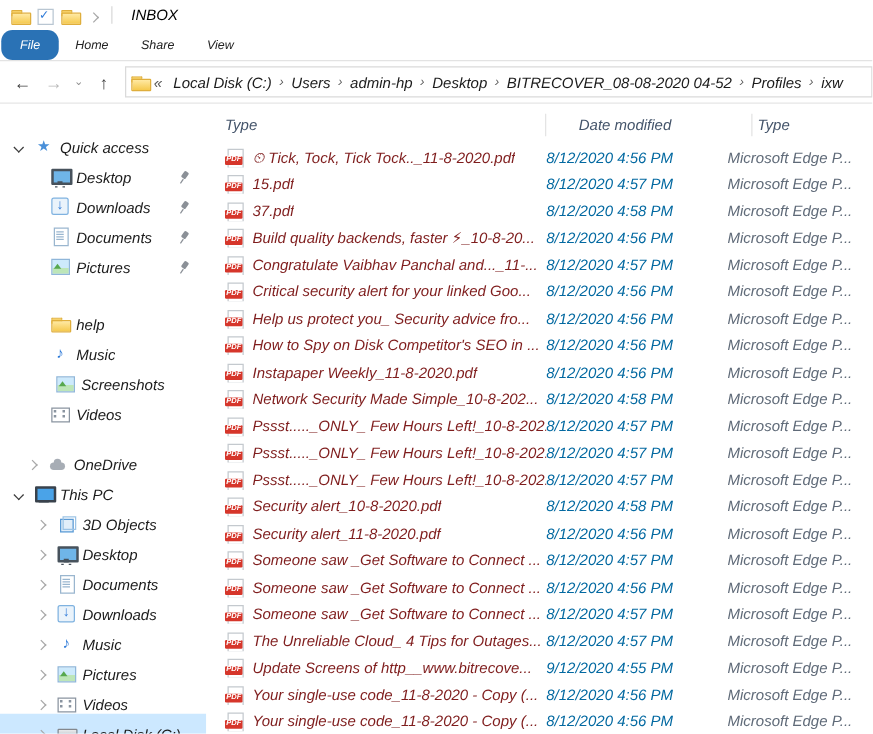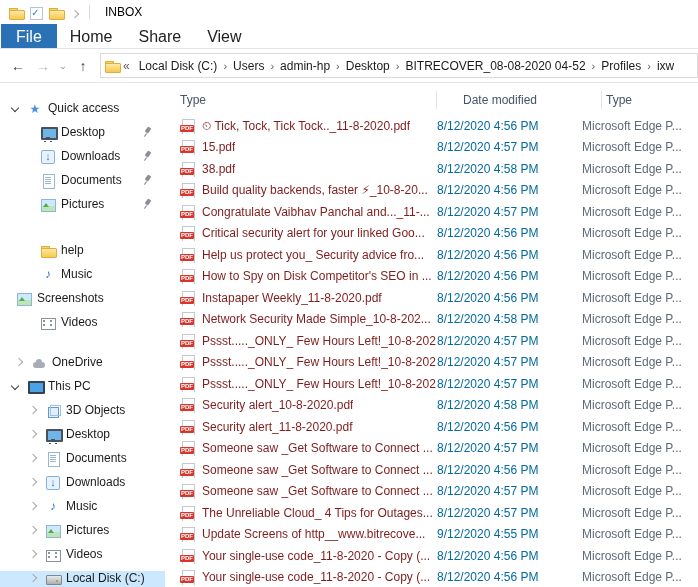--- a/index.html
+++ b/index.html
@@ -1,46 +1,46 @@
 <!DOCTYPE html>
 <html><head>
 <meta charset="utf-8">
 <style>
   *{margin:0;padding:0;box-sizing:border-box;}
   html,body{width:698px;height:587px;overflow:hidden;background:#fff;
     font-family:"Liberation Sans","DejaVu Sans",sans-serif;font-size:12px;color:#1b1b1b;}
-  .window{width:698px;height:587px;display:flex;flex-direction:column;background:#fff;}
+  .window{width:698px;height:587px;display:flex;flex-direction:column;background:#fff;font-style:italic;}
 
   
   .titlebar{height:24px;display:flex;align-items:center;gap:5px;padding:0 8px;background:#fff;flex:none;}
   .titlebar .title{margin-left:8px;font-size:12px;color:#000;}
   .qat-sep{width:1px;height:14px;background:#d9d9d9;margin:0 2px;}
 
   
   .ribbon-tabs{height:25px;display:flex;align-items:stretch;padding-left:1px;border-bottom:1px solid #e3e3e3;flex:none;}
-  .rtab{padding:4px 13px 3px;font-size:16px;color:#222;cursor:default;display:flex;align-items:center;}
+  .rtab{padding:4px 13px 3px;font-size:10px;color:#222;cursor:default;display:flex;align-items:center;border-radius:9px;}
   .rtab.active{background:#2a72b5;color:#fff;padding:4px 15px 3px;}
 
   
   .navbar{height:34px;display:flex;align-items:center;gap:1px;padding:4px 0 4px 6px;border-bottom:1px solid #e6e6e6;flex:none;}
   .nav-btn{width:24px;height:24px;display:flex;align-items:center;justify-content:center;font-size:14px;color:#3f3f3f;flex:none;}
   .nav-btn.dim{color:#b9b9b9;}
   .nav-btn.small{width:14px;font-size:9px;color:#8a8a8a;}
   .addr{flex:1;height:25px;border:1px solid #dadada;background:#fff;display:flex;align-items:center;
         padding:0 3px;margin-left:4px;overflow:hidden;white-space:nowrap;}
   .bc-item{padding:0 5px;color:#1b1b1b;cursor:default;}
   .bc-sep{color:#5a5a5a;padding:0 1px;font-size:11px;}
   .bc-ov{color:#5a5a5a;padding:0 4px;}
 
   
   .main{flex:1;display:flex;overflow:hidden;}
 
   
   .sidebar{width:165px;flex:none;overflow:hidden;padding-top:18px;}
-  .side-row{height:24px;display:flex;align-items:flex-start;gap:5px;white-space:nowrap;cursor:default;}
+  .side-row{height:24px;display:flex;align-items:flex-end;gap:5px;white-space:nowrap;cursor:default;}
   .side-row.selected{background:#cce8ff;}
   .side-label{font-size:12px;color:#1b1b1b;overflow:hidden;}
   .side-gap{height:16px;}
 
   
   .content{flex:1;display:flex;flex-direction:column;overflow:hidden;padding-top:6px;}
   .list-header{height:22px;display:flex;align-items:center;color:#44546a;margin-bottom:4px;flex:none;}
   .hcell{border-right:1px solid #e4e4e4;height:18px;display:flex;align-items:center;font-size:12px;}
   .h0{width:272px;padding-left:15px;}
   .h1{width:141px;padding-left:2px;margin-left:24px;}
@@ -179,30 +179,30 @@
           <span class="ic ic-pin"></span>
         </div>
         <div class="side-row" style="padding-left: 40px; margin-top: 22px;">
           <span class="ic ic-folder"></span>
           <span class="side-label">help</span>
         </div>
         <div class="side-row" style="padding-left: 40px;">
           <span class="ic ic-music"></span>
           <span class="side-label">Music</span>
         </div>
-        <div class="side-row" style="padding-left: 16px;">
+        <div class="side-row" style="padding-left: 44px;">
           <span class="ic ic-pictures"></span>
           <span class="side-label">Screenshots</span>
         </div>
         <div class="side-row" style="padding-left: 40px;">
           <span class="ic ic-videos"></span>
           <span class="side-label">Videos</span>
         </div>
         <div class="side-gap"></div>
-        <div class="side-row" style="padding-left: 12px;">
+        <div class="side-row" style="padding-left: 19px;">
           <span class="chev"></span>
           <span class="ic ic-cloud"></span>
           <span class="side-label">OneDrive</span>
         </div>
         <div class="side-row" style="padding-left: 8px;">
           <span class="chev down"></span>
           <span class="ic ic-computer"></span>
           <span class="side-label">This PC</span>
         </div>
         <div class="side-row" style="padding-left: 26px;">
@@ -271,21 +271,21 @@
             <div class="c-name">
               <span class="ic ic-pdf"></span>
               <span class="nm">15.pdf</span>
             </div>
             <div class="c-date">8/12/2020 4:57 PM</div>
             <div class="c-type">Microsoft Edge P...</div>
           </div>
           <div class="frow">
             <div class="c-name">
               <span class="ic ic-pdf"></span>
-              <span class="nm">38.pdf</span>
+              <span class="nm">37.pdf</span>
             </div>
             <div class="c-date">8/12/2020 4:58 PM</div>
             <div class="c-type">Microsoft Edge P...</div>
           </div>
           <div class="frow">
             <div class="c-name">
               <span class="ic ic-pdf"></span>
               <span class="nm">Build quality backends, faster ⚡_10-8-20...</span>
             </div>
             <div class="c-date">8/12/2020 4:56 PM</div>

